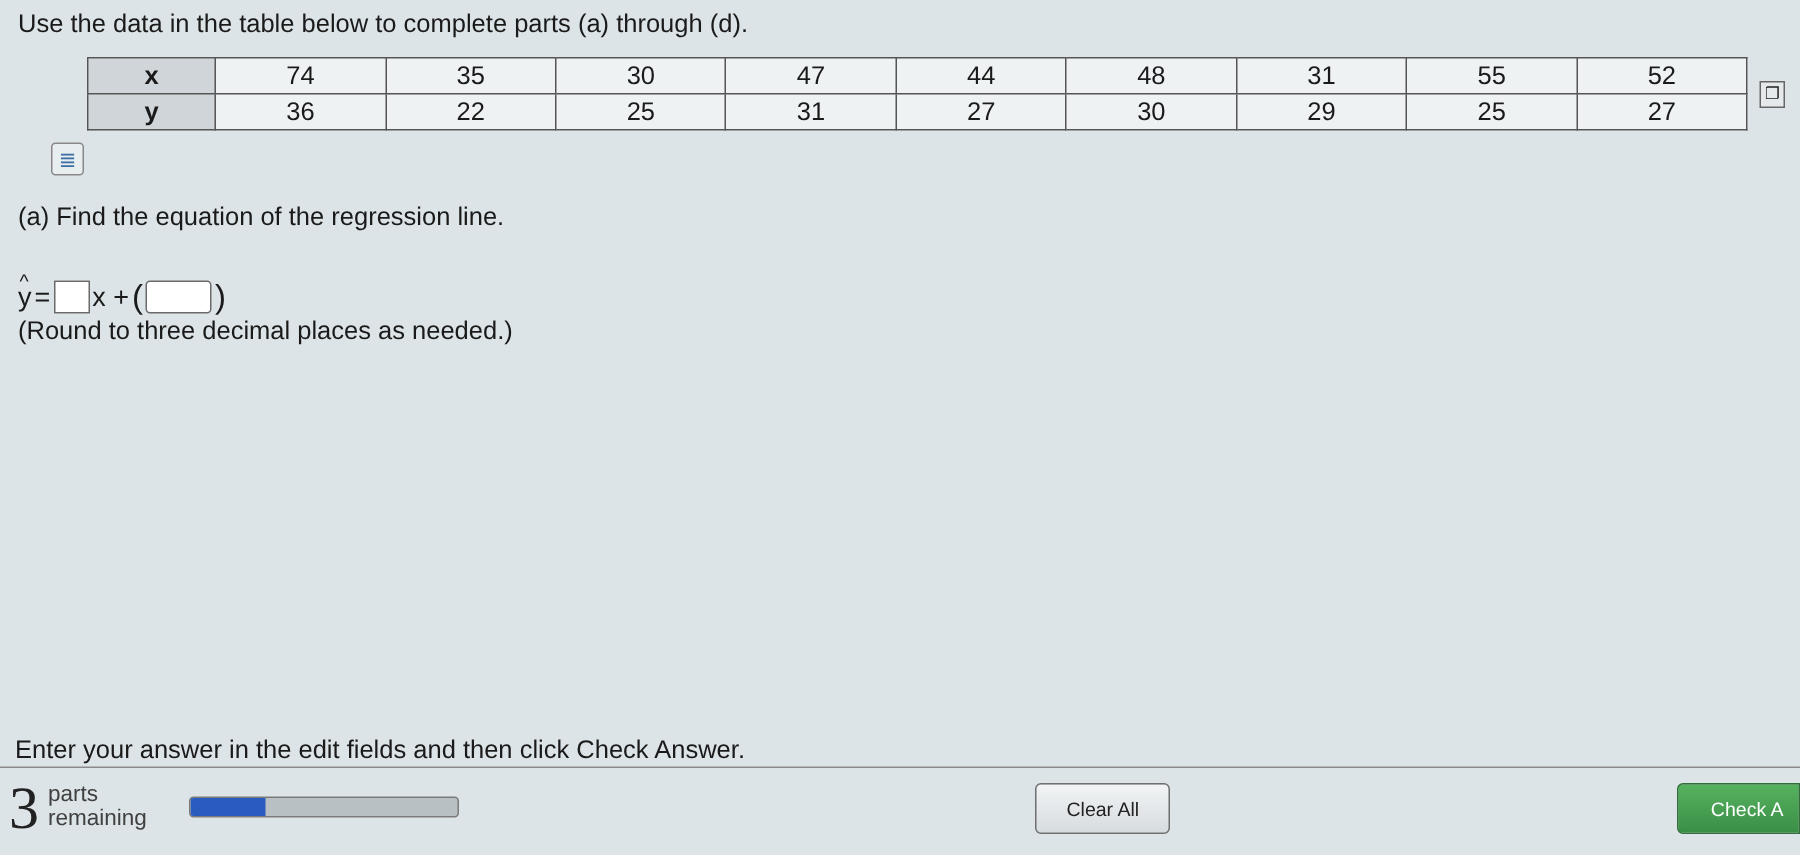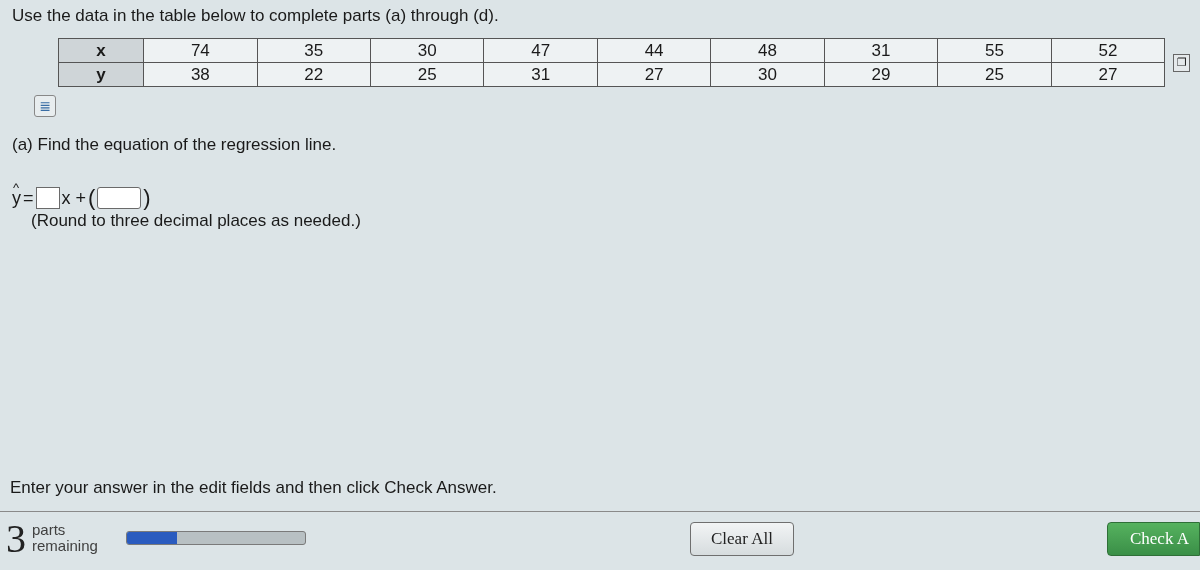--- a/index.html
+++ b/index.html
@@ -86,25 +86,25 @@
     height: 22px;
     border: 1px solid #6a6a6a;
     background: #fff;
     vertical-align: middle;
   }
   .editbox.wide {
     min-width: 44px;
     border-radius: 3px;
   }
   .paren { font-size: 22px; line-height: 18px; }
-  .round-note { padding-left: 2px; margin-top: 2px; margin-left: 19px; }
+  .round-note { padding-left: 2px; margin-top: 2px; }
   .enter-note {
     position: absolute;
     left: 10px;
-    bottom: 72px;
+    bottom: 60px;
     font-size: 17px;
   }
   .divider {
     position: absolute;
     left: 0; right: 0;
     bottom: 58px;
     height: 1px;
     background: #8a8a8a;
   }
   .bottombar {
@@ -139,26 +139,25 @@
     position: absolute; left: 0; top: 0; bottom: 0;
     width: 28%;
     background: #2a5bbf;
   }
   .btn {
     height: 34px;
     padding: 0 20px;
     border: 1px solid #6f6f6f;
     border-radius: 4px;
     background: linear-gradient(#f2f4f5,#d6dcde);
-    font-size: 17px;
+    font-size: 13px;
     color: #222;
     cursor: pointer;
     display: inline-flex;
     align-items: center;
-    font-family: Liberation Serif, serif;
   }
   .btn.clear {
     position: absolute;
     left: 690px;
     bottom: 14px;
   }
   .btn.check {
     position: absolute;
     right: 0;
     bottom: 14px;
@@ -186,21 +185,21 @@
         <td>30</td>
         <td>47</td>
         <td>44</td>
         <td>48</td>
         <td>31</td>
         <td>55</td>
         <td>52</td>
       </tr>
       <tr>
         <td class="hdr">y</td>
-        <td>38</td>
+        <td>36</td>
         <td>22</td>
         <td>25</td>
         <td>31</td>
         <td>27</td>
         <td>30</td>
         <td>29</td>
         <td>25</td>
         <td>27</td>
       </tr>
     </tbody>

